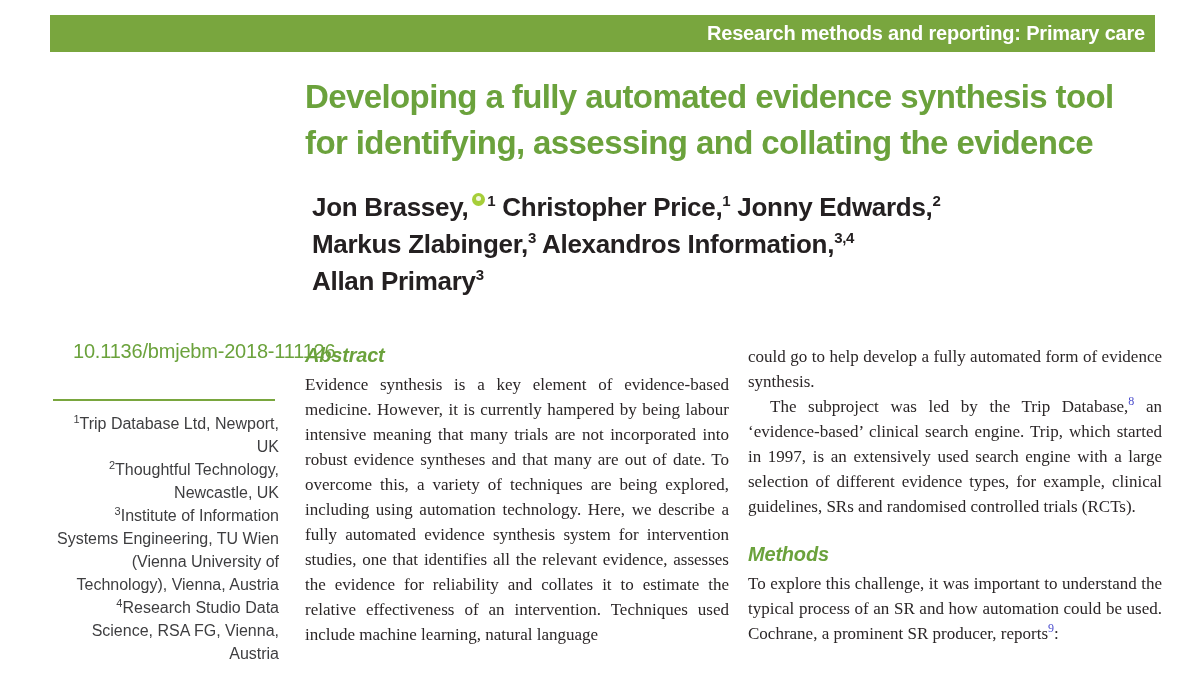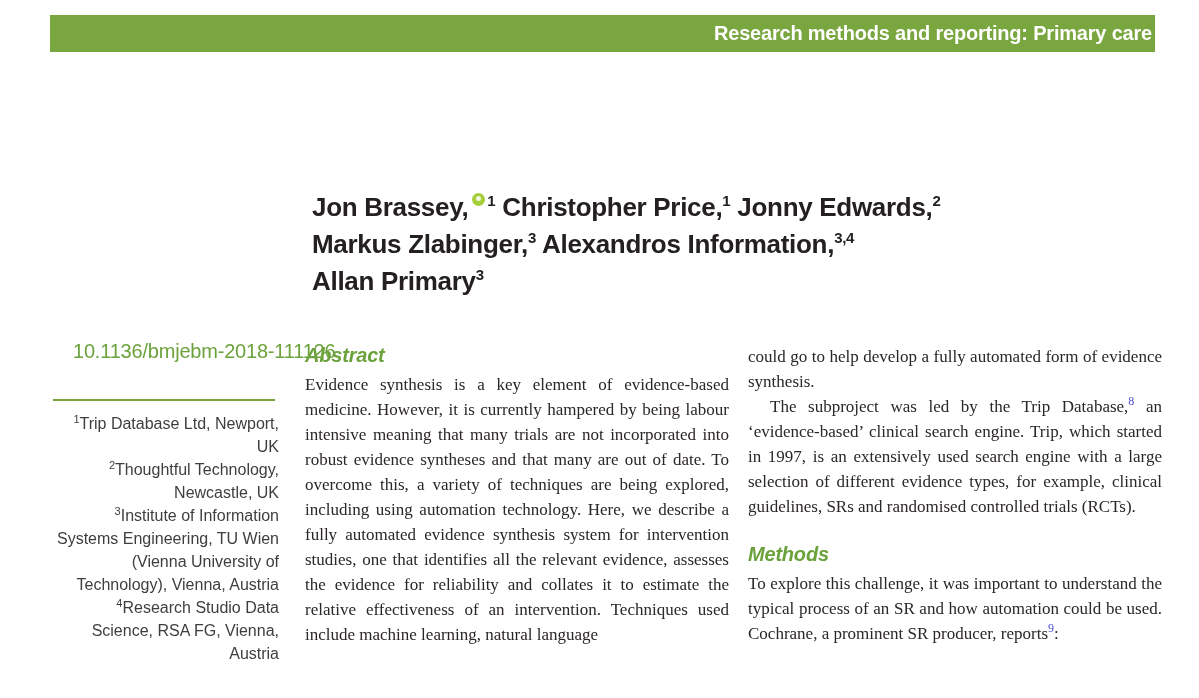--- a/index.html
+++ b/index.html
@@ -6,21 +6,21 @@
   .page{
     position:relative;width:1199px;height:698px;background:#ffffff;
     overflow:hidden;font-family:"Liberation Sans",sans-serif;
     color:#2b2627;
   }
   
   .topbar{
     position:absolute;left:50px;top:15px;width:1105px;height:37px;
     background:var(--green,#79a63e);
     display:flex;align-items:center;justify-content:flex-end;
-    padding-right:3px;box-sizing:border-box;
+    padding-right:10px;box-sizing:border-box;
   }
   .topbar .banner-label{
     color:#ffffff;font-weight:700;font-size:20px;letter-spacing:-0.2px;
   }
   
   .title{
     position:absolute;left:305px;top:74px;width:880px;margin:0;
     color:var(--heading-green,#6ba23c);
     font-size:33px;line-height:46px;font-weight:700;letter-spacing:-0.6px;
   }
@@ -79,20 +79,24 @@
 </style>
 </head>
 <body>
 
 <div class="page">
 
   <div class="topbar">
     <span class="banner-label">Research methods and reporting: Primary care</span>
   </div>
 
+  <h1 class="title">
+    <span class="title-line">Developing a fully automated evidence synthesis tool</span>
+    <span class="title-line">for identifying, assessing and collating the evidence</span>
+  </h1>
 
   <div class="authors"><span>Jon Brassey,</span><span class="orcid"></span><sup class="asup">1</sup> <span>Christopher Price,</span><sup class="asup">1</sup> <span>Jonny Edwards,</span><sup class="asup">2</sup><br><span>Markus Zlabinger,</span><sup class="asup">3</sup> <span>Alexandros Information,</span><sup class="asup">3,4</sup><br><span>Allan Primary</span><sup class="asup">3</sup> </div>
 
   <aside class="sidebar">
     <div class="doi">10.1136/bmjebm-2018-111126</div>
     <hr class="rule">
     <div class="affiliations">
         <div class="affil"><sup>1</sup>Trip Database Ltd, Newport, UK</div>
         <div class="affil"><sup>2</sup>Thoughtful Technology, Newcastle, UK</div>
         <div class="affil"><sup>3</sup>Institute of Information Systems Engineering, TU Wien (Vienna University of Technology), Vienna, Austria</div>

